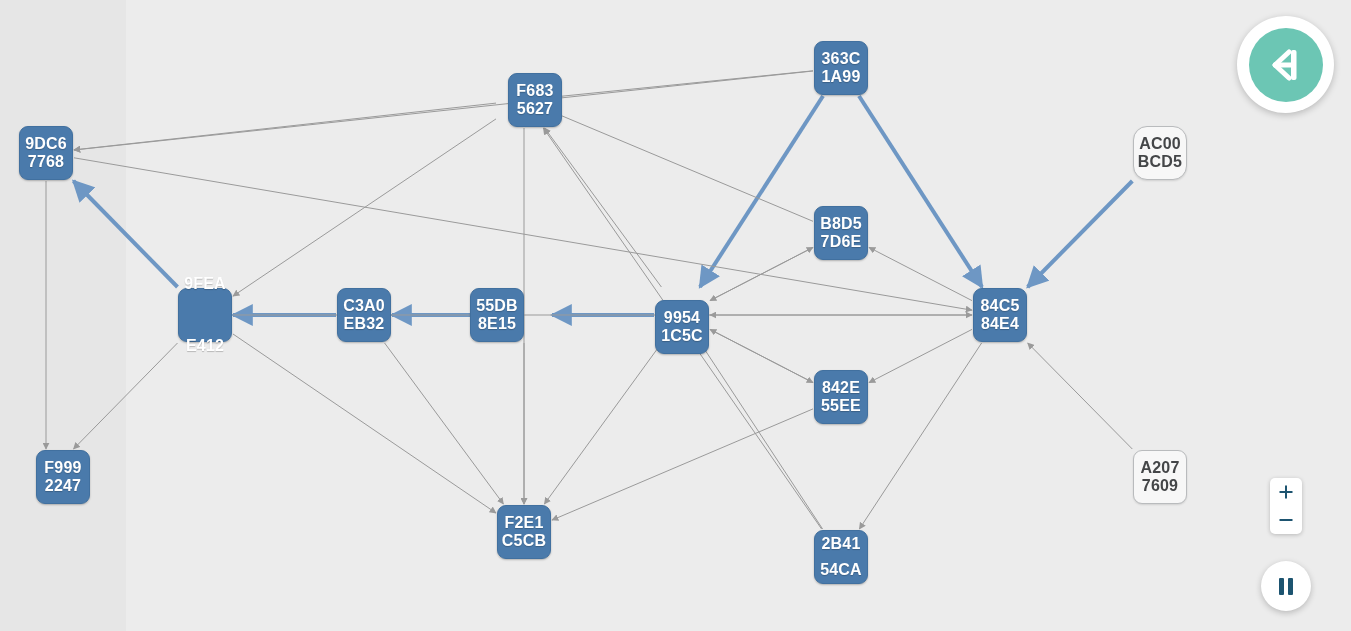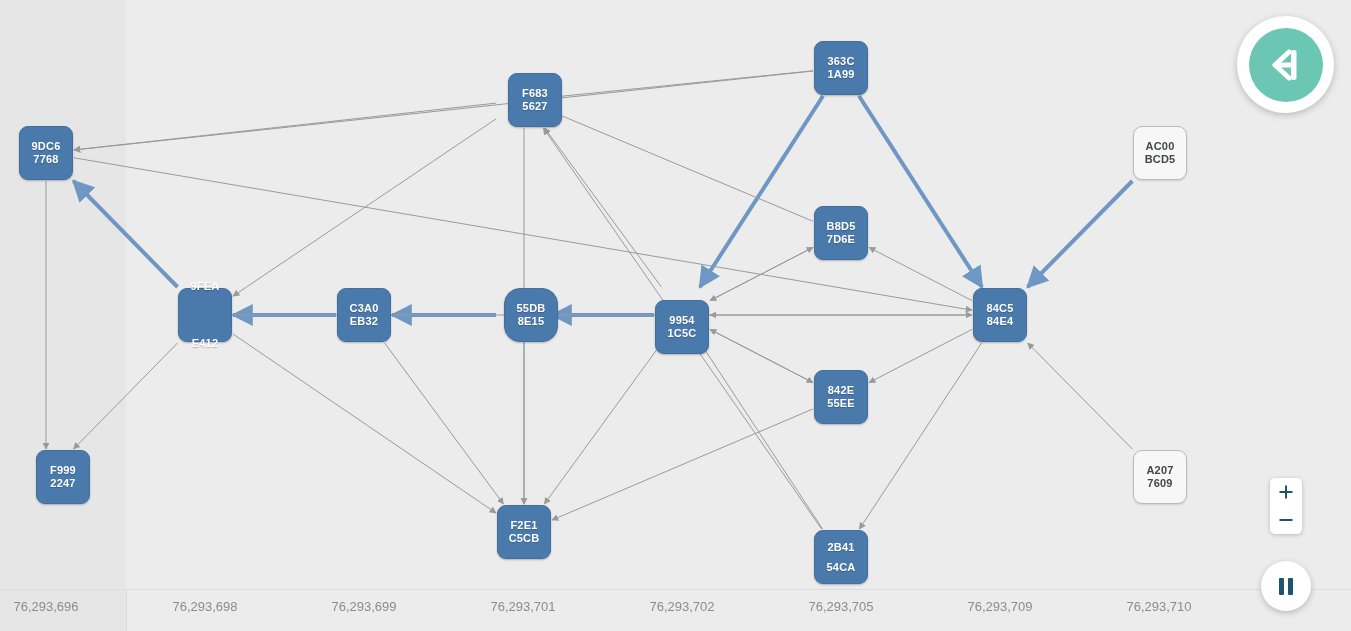--- a/index.html
+++ b/index.html
@@ -35,21 +35,21 @@
     position: absolute;
     width: 54px;
     height: 54px;
     border-radius: 9px;
     display: flex;
     flex-direction: column;
     align-items: center;
     justify-content: center;
     box-sizing: border-box;
     line-height: 1.15;
-    font-size: 11px;
+    font-size: 16px;
     font-weight: bold;
     letter-spacing: 0.2px;
     cursor: pointer;
     user-select: none;
   }
   .node.selected {
     background: #4a7aab;
     color: #ffffff;
     border: 1px solid #41709f;
     box-shadow: 0 1px 2px rgba(0,0,0,0.25);
@@ -219,37 +219,37 @@
         <span class="ln">7768</span>
       </div>
       <div class="node selected" style="left: 508px; top: 73px;">
         <span class="ln">F683</span>
         <span class="ln">5627</span>
       </div>
       <div class="node selected" style="left: 814px; top: 41px;">
         <span class="ln">363C</span>
         <span class="ln">1A99</span>
       </div>
-      <div class="node unselected" style="left: 1133px; top: 126px;">
+      <div class="node unselected" style="left: 1133px; top: 126px; border-radius: 14px;">
         <span class="ln">AC00</span>
         <span class="ln">BCD5</span>
       </div>
       <div class="node selected" style="left: 814px; top: 206px;">
         <span class="ln">B8D5</span>
         <span class="ln">7D6E</span>
       </div>
       <div class="node selected" style="left: 178px; top: 288px; gap: 44px;">
         <span class="ln">9FEA</span>
         <span class="ln">E412</span>
       </div>
       <div class="node selected" style="left: 337px; top: 288px;">
         <span class="ln">C3A0</span>
         <span class="ln">EB32</span>
       </div>
-      <div class="node selected" style="left: 504px; top: 288px; border-radius: 16px;">
+      <div class="node selected" style="left: 470px; top: 288px;">
         <span class="ln">55DB</span>
         <span class="ln">8E15</span>
       </div>
       <div class="node selected" style="left: 655px; top: 288px; margin-top: 12px;">
         <span class="ln">9954</span>
         <span class="ln">1C5C</span>
       </div>
       <div class="node selected" style="left: 973px; top: 288px;">
         <span class="ln">84C5</span>
         <span class="ln">84E4</span>
@@ -269,33 +269,20 @@
       <div class="node selected" style="left: 497px; top: 505px;">
         <span class="ln">F2E1</span>
         <span class="ln">C5CB</span>
       </div>
       <div class="node selected" style="left: 814px; top: 530px; gap: 7px;">
         <span class="ln">2B41</span>
         <span class="ln">54CA</span>
       </div>
     </div>
 
-  <div class="axis">
-    <div id="axis-ticks">
-        <div class="axis-tick" style="left: 46px;">76,293,696</div>
-        <div class="axis-tick" style="left: 205px;">76,293,698</div>
-        <div class="axis-tick" style="left: 364px;">76,293,699</div>
-        <div class="axis-tick" style="left: 523px;">76,293,701</div>
-        <div class="axis-tick" style="left: 682px;">76,293,702</div>
-        <div class="axis-tick" style="left: 841px;">76,293,705</div>
-        <div class="axis-tick" style="left: 1000px;">76,293,709</div>
-        <div class="axis-tick" style="left: 1159px;">76,293,710</div>
-        <div class="axis-sep" style="left: 126px;"></div>
-      </div>
-  </div>
 
   <div class="play-btn" title="step forward">
     <div class="inner">
       <svg width="40" height="40" viewBox="0 0 40 40">
         <path d="M9 20 L24 6 L24 14 L24 26 L24 34 Z" fill="none"></path>
         <polyline points="9,20 23,7" stroke="#ffffff" stroke-width="5" stroke-linecap="round" fill="none"></polyline>
         <polyline points="9,20 23,33" stroke="#ffffff" stroke-width="5" stroke-linecap="round" fill="none"></polyline>
         <line x1="10" y1="20" x2="25" y2="20" stroke="#ffffff" stroke-width="5" stroke-linecap="round"></line>
         <rect x="25" y="5" width="5.5" height="30" rx="2" fill="#ffffff"></rect>
       </svg>

